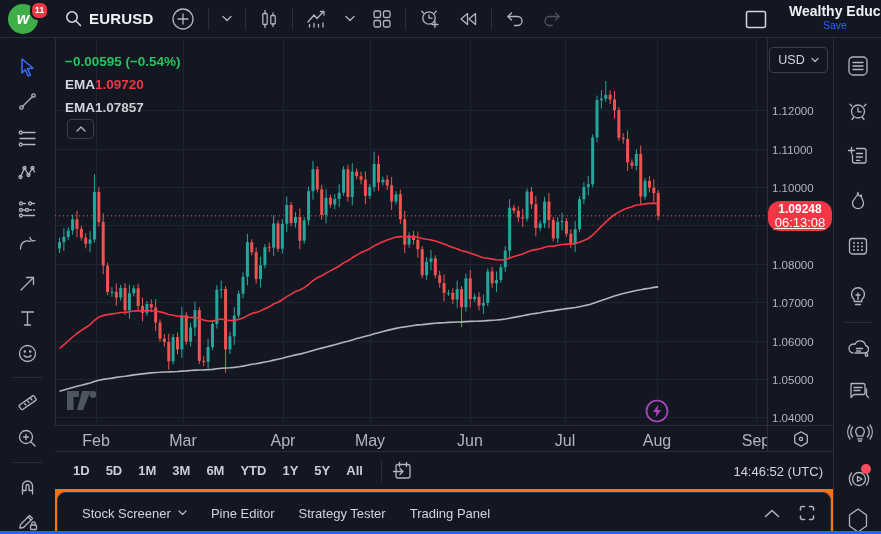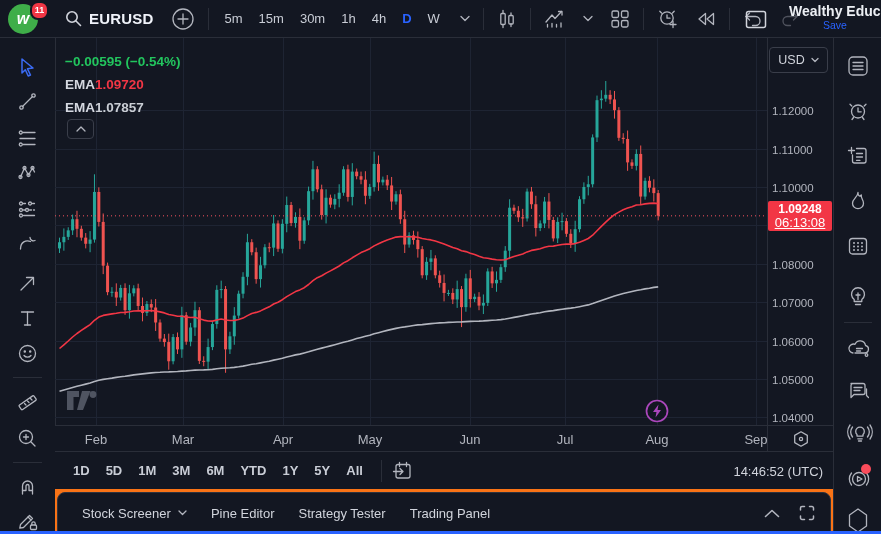--- a/index.html
+++ b/index.html
@@ -36,29 +36,29 @@
   
   #chart-area{left:55px;top:38px;width:778px;height:387px;}
   #legend{left:10px;top:12px;line-height:23px;font-size:13.5px;font-weight:600;}
   #legend-change{color:#22c55e;}
   .legend-row{display:flex;}
   .legend-name{color:#d5d8e0;}
   #legend-collapse{left:12px;top:81px;width:25px;height:18px;border:1px solid #3a3e4a;border-radius:4px;
     display:flex;align-items:center;justify-content:center;cursor:pointer;}
   #usd-button{left:714px;top:9px;width:57px;height:24px;border:1px solid #3a3e4a;border-radius:4px;
     display:flex;align-items:center;justify-content:center;gap:6px;font-size:12.5px;color:#d1d4dc;cursor:pointer;background:#131722;}
-  #price-tag{left:713px;top:163px;width:64px;height:30px;background:#f23645;color:#fff;border-radius:2px;
+  #price-tag{left:713px;top:163px;width:64px;height:30px;background:#f23645;color:#fff;border-radius:12px;
     display:flex;flex-direction:column;align-items:center;justify-content:center;line-height:14px;}
   #price-tag .p{font-size:12px;font-weight:700;}
   #price-tag .c{font-size:13px;text-decoration:underline;}
   #tv-watermark{left:11px;top:352px;opacity:.9;}
   #event-marker{left:589px;top:360px;}
   
   #time-axis{left:55px;top:425px;width:712px;height:26px;border-top:1px solid #2a2e39;background:#131722;}
-  .month-label{position:absolute;top:6px;transform:translateX(-50%);font-size:13px;color:#b2b5be;}
+  .month-label{position:absolute;top:6px;transform:translateX(-50%);font-size:16px;color:#b2b5be;}
   #axis-corner{left:767px;top:425px;width:66px;height:26px;border-top:1px solid #2a2e39;border-left:1px solid #2a2e39;
     display:flex;align-items:center;justify-content:center;background:#131722;}
   
   #range-toolbar{left:55px;top:451px;width:778px;height:38px;border-top:1px solid #2a2e39;background:#131722;
     display:flex;align-items:center;padding-left:10px;box-sizing:border-box;gap:2px;}
   .range-btn{font-size:13px;font-weight:600;color:#c9cdd6;padding:0 8px;height:24px;display:flex;align-items:center;cursor:pointer;border-radius:4px;text-align:center;}
   #goto-date{margin-left:8px;cursor:pointer;}
   #clock{position:absolute;right:10px;top:0;height:38px;display:flex;align-items:center;font-size:13px;color:#d1d4dc;cursor:pointer;}
   
   #bottom-zone{left:55px;top:489px;width:778px;height:45px;background:#f97316;}
@@ -91,29 +91,20 @@
       </span>
       <span id="symbol-label">EURUSD</span>
     </div>
     <div class="tbtn">
       <svg width="24" height="24" viewBox="0 0 24 24" class="ic">
           <circle cx="12" cy="12" r="10"></circle>
           <path d="M12 7v10M7 12h10"></path>
         </svg>
     </div>
     <div class="vsep"></div>
-    <div id="intervals">
-        <div class="interval">5m</div>
-        <div class="interval">15m</div>
-        <div class="interval">30m</div>
-        <div class="interval">1h</div>
-        <div class="interval">4h</div>
-        <div class="interval active">D</div>
-        <div class="interval">W</div>
-      </div>
     <div class="tbtn">
       <svg width="10" height="7" viewBox="0 0 10 7" class="ic">
           <path d="M1 1.5 L5 5.5 L9 1.5"></path>
         </svg>
     </div>
     <div class="vsep"></div>
     <div class="tbtn">
       <svg width="20" height="20" viewBox="0 0 20 20" class="ic">
           <path d="M6 1.5v3M6 15.5v3M14 4v2.5M14 15v2.5"></path>
           <rect x="3.8" y="4.5" width="4.4" height="11" rx="1"></rect>

